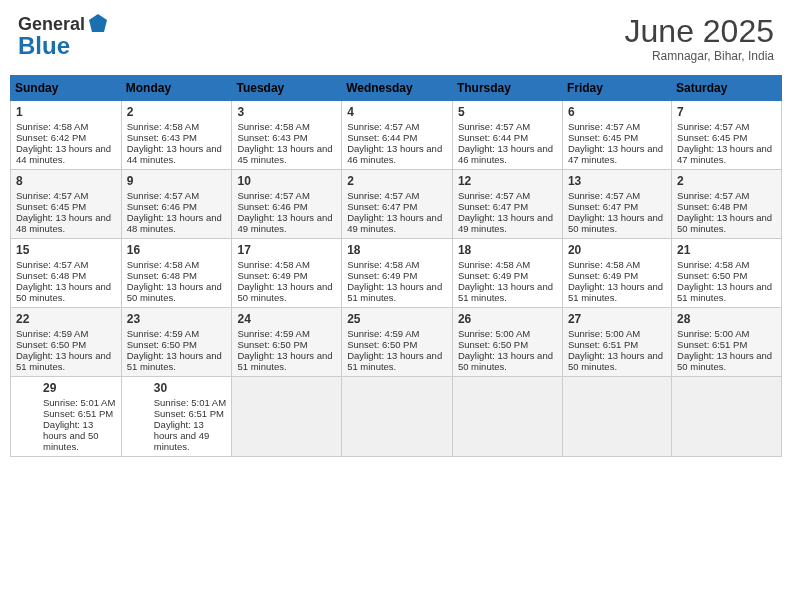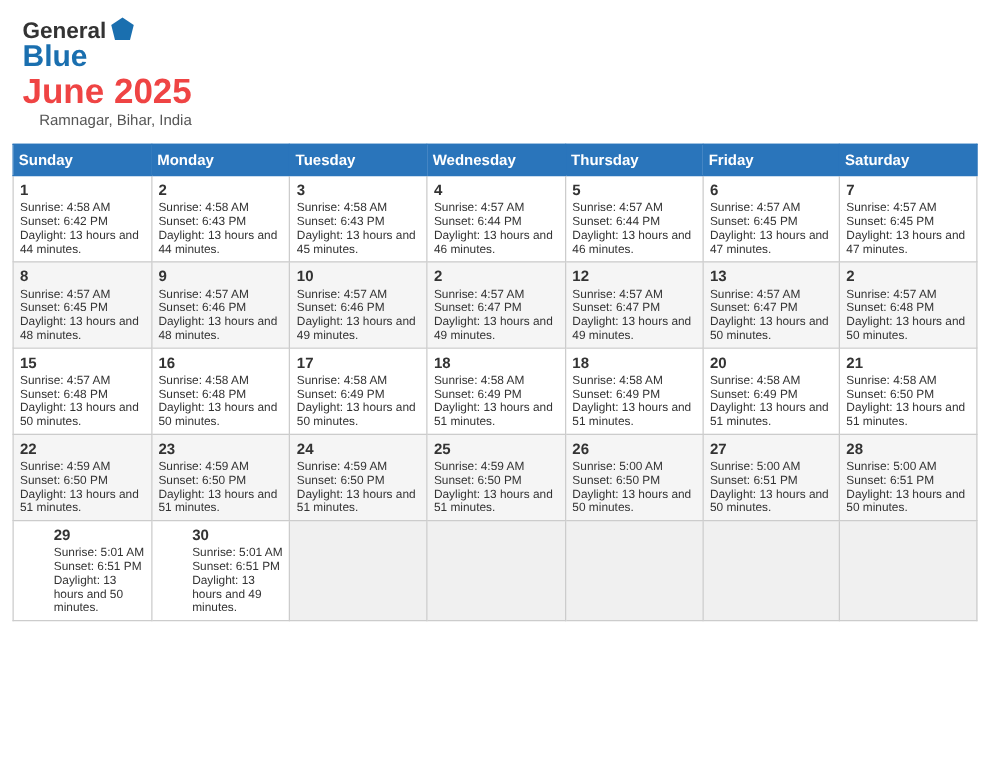--- a/index.html
+++ b/index.html
@@ -5,25 +5,24 @@
     * { box-sizing: border-box; margin: 0; padding: 0; }
     body {
       font-family: Arial, sans-serif;
       background: #fff;
       width: 792px;
       min-height: 612px;
       padding: 10px;
     }
     .header {
       display: flex;
-      justify-content: flex-end;
+      justify-content: space-between;
       align-items: flex-start;
       margin-bottom: 8px;
       padding: 4px 8px;
-      flex-direction: column;
     }
     .logo {
       display: flex;
       flex-direction: column;
       align-items: flex-start;
     }
     .logo-general {
       font-size: 18px;
       font-weight: bold;
       color: #333;
@@ -32,37 +31,37 @@
     .logo-blue {
       font-size: 24px;
       font-weight: bold;
       color: #1a6faf;
       line-height: 1;
     }
     .title-area {
       text-align: right;
     }
     .month-title {
-      font-size: 28px;
-      font-weight: bold;
-      color: #ef4444;
+      font-size: 32px;
+      font-weight: normal;
+      color: #404040;
       line-height: 1.1;
     }
     .location {
       font-size: 12px;
       color: #555;
     }
     .calendar {
       width: 100%;
       border-collapse: collapse;
       border: 1px solid #ccc;
     }
     .calendar th {
       background-color: #2a75bb;
-      color: #ffffff;
+      color: #000000;
       font-size: 12px;
       font-weight: bold;
       padding: 5px 4px;
       text-align: left;
       border: 1px solid #2a75bb;
     }
     .calendar td {
       vertical-align: top;
       padding: 4px 5px;
       border: 1px solid #ccc;

